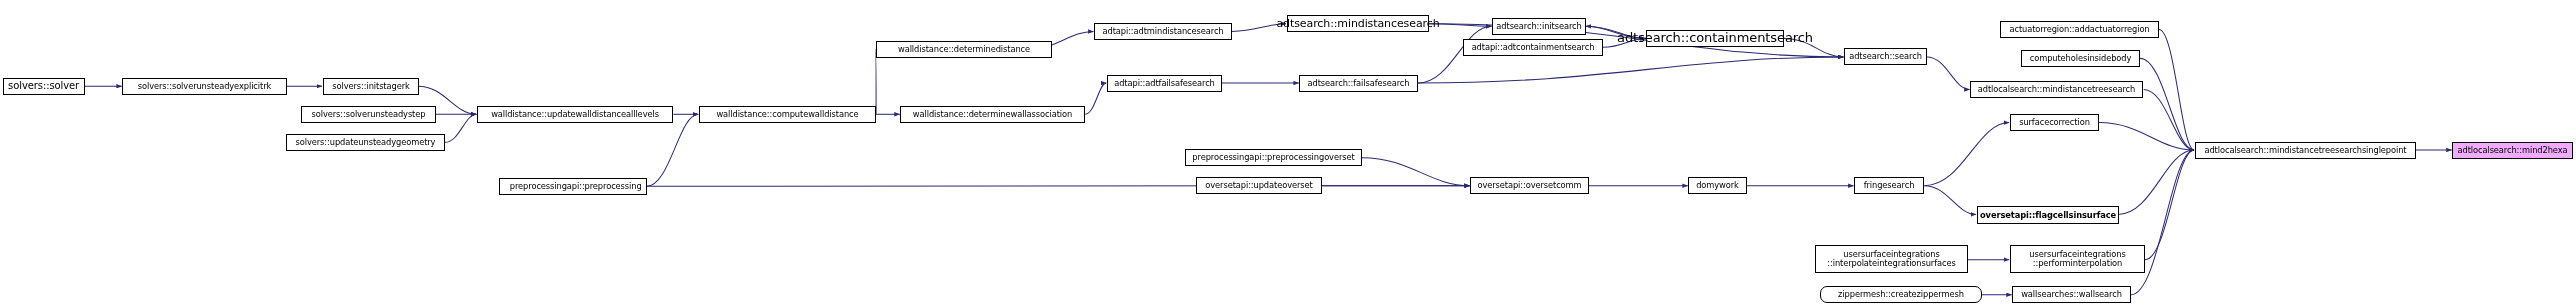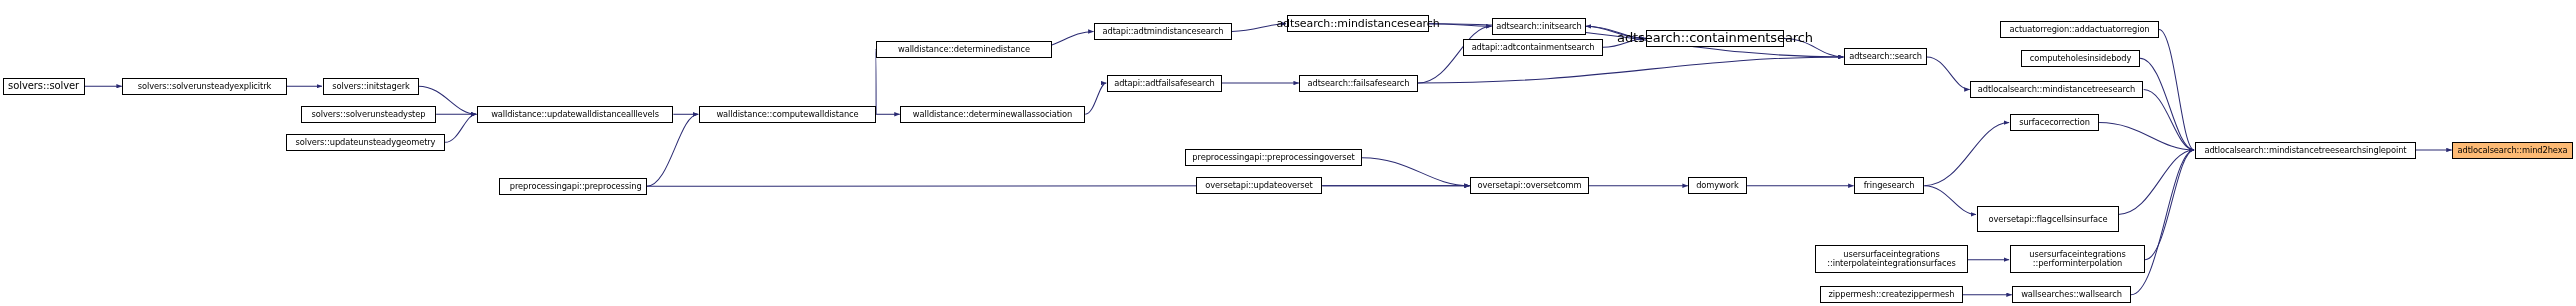--- a/index.html
+++ b/index.html
@@ -23,21 +23,21 @@
     line-height:1.08;
     display:flex;
     align-items:center;
     justify-content:center;
     text-align:center;
     white-space:pre-line;
     padding:0 2.6px;
     letter-spacing:-0.1px;
   }
   .node.current{
-    background:#fdba74;
+    background:#f0abfc;
     border:0.6px solid #000000;
     text-align:center;
   }
 </style>
 </head>
 <body>
 
 <div id="canvas" style="width: 2576px; height: 307px; background: rgb(255, 255, 255);">
   <svg id="edges" xmlns="http://www.w3.org/2000/svg" width="2576" height="307" viewBox="0 0 4040 481">
     <defs>
@@ -108,24 +108,24 @@
       <div class="node" style="left: 1844px; top: 48px; width: 83px; height: 16.6px; font-size: 8.3px;">adtsearch::search</div>
       <div class="node" style="left: 2000px; top: 21px; width: 159px; height: 16.6px; font-size: 8.3px;">actuatorregion::addactuatorregion</div>
       <div class="node" style="left: 2021px; top: 50px; width: 119px; height: 16.6px; font-size: 8.3px;">computeholesinsidebody</div>
       <div class="node" style="left: 1970px; top: 81px; width: 173px; height: 16.6px; font-size: 8.3px;">adtlocalsearch::mindistancetreesearch</div>
       <div class="node" style="left: 1185px; top: 149px; width: 177px; height: 16.6px; font-size: 8.3px;">preprocessingapi::preprocessingoverset</div>
       <div class="node" style="left: 1196px; top: 177px; width: 126px; height: 16.6px; font-size: 8.3px;">oversetapi::updateoverset</div>
       <div class="node" style="left: 1470px; top: 177px; width: 119px; height: 16.6px; font-size: 8.3px;">oversetapi::oversetcomm</div>
       <div class="node" style="left: 1688px; top: 177px; width: 59px; height: 16.6px; font-size: 8.3px;">domywork</div>
       <div class="node" style="left: 1854px; top: 177px; width: 70px; height: 16.6px; font-size: 8.3px;">fringesearch</div>
       <div class="node" style="left: 2010px; top: 114px; width: 89px; height: 16.6px; font-size: 8.3px;">surfacecorrection</div>
-      <div class="node" style="left: 1977px; top: 206px; width: 142px; height: 26px; font-size: 8.3px;">oversetapi::flagcellsinsurface</div>
+      <div class="node" style="left: 1977px; top: 206px; width: 142px; height: 18px; font-size: 8.3px; font-weight: bold;">oversetapi::flagcellsinsurface</div>
       <div class="node" style="left: 1815px; top: 245px; width: 153px; height: 28px; font-size: 8.3px;">usersurfaceintegrations
 ::interpolateintegrationsurfaces</div>
       <div class="node" style="left: 2010px; top: 245px; width: 135px; height: 28px; font-size: 8.3px;">usersurfaceintegrations
 ::performinterpolation</div>
-      <div class="node" style="left: 1820px; top: 286px; width: 143px; height: 16.6px; font-size: 8.3px;">zippermesh::createzippermesh</div>
+      <div class="node" style="left: 1820px; top: 286px; width: 162px; height: 16.6px; font-size: 8.3px; border-radius: 7px;">zippermesh::createzippermesh</div>
       <div class="node" style="left: 2012px; top: 286px; width: 119px; height: 16.6px; font-size: 8.3px;">wallsearches::wallsearch</div>
       <div class="node" style="left: 2195px; top: 142px; width: 221px; height: 16.6px; font-size: 8.3px;">adtlocalsearch::mindistancetreesearchsinglepoint</div>
       <div class="node current" style="left: 2452px; top: 142px; width: 121px; height: 16.6px; font-size: 8.3px;">adtlocalsearch::mind2hexa</div>
     </div>
 </div>
 
 
 </body></html>

